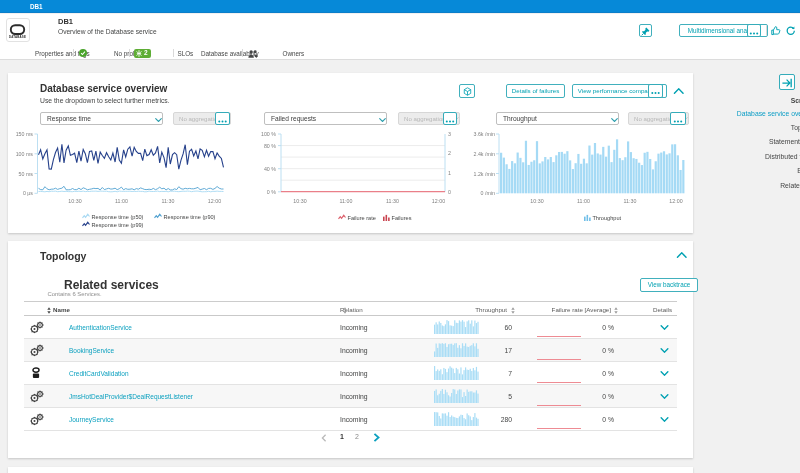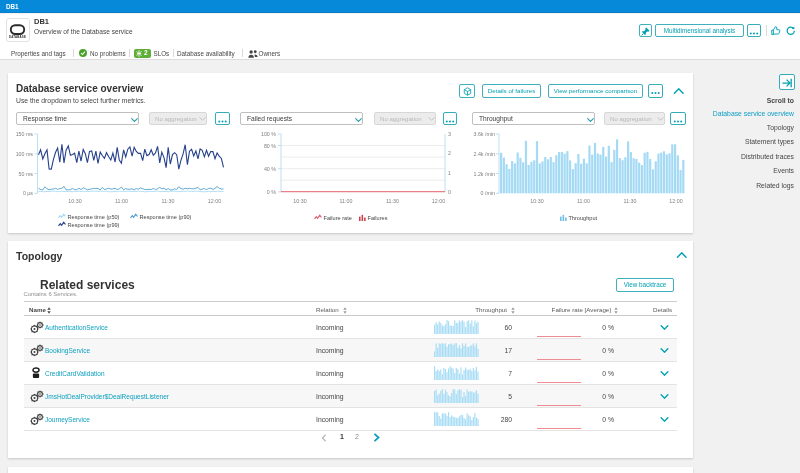--- a/index.html
+++ b/index.html
@@ -1,17 +1,17 @@
 <!DOCTYPE html>
 <html><head><meta charset="utf-8">
 <style>
 * { margin:0; padding:0; box-sizing:border-box; }
 body { font-family:"Liberation Sans", sans-serif; width:800px; height:473px; position:relative; background:#f1f1f1; overflow:hidden; }
 .abs { position:absolute; }
-.nw { white-space:nowrap; }
+.nw { white-space:nowrap;margin-left:24px; }
 .card { position:absolute; background:#fff; box-shadow:0 0.5px 2px rgba(0,0,0,0.18); }
 .tdiv { position:absolute; top:3px; width:1px; height:8px; background:#d9d9d9; }
 </style></head>
 <body>
 
 <div class="abs" style="left:0;top:0;width:800px;height:13px;background:#0689d8;border-bottom:1px solid #0b7ec9">
   <div class="abs nw" style="left:6px;top:3px;font-size:6.3px;font-weight:bold;color:#fff">DB1</div>
 </div>
 
 <div class="abs" style="left:0;top:14px;width:800px;height:32px;background:#fff">

